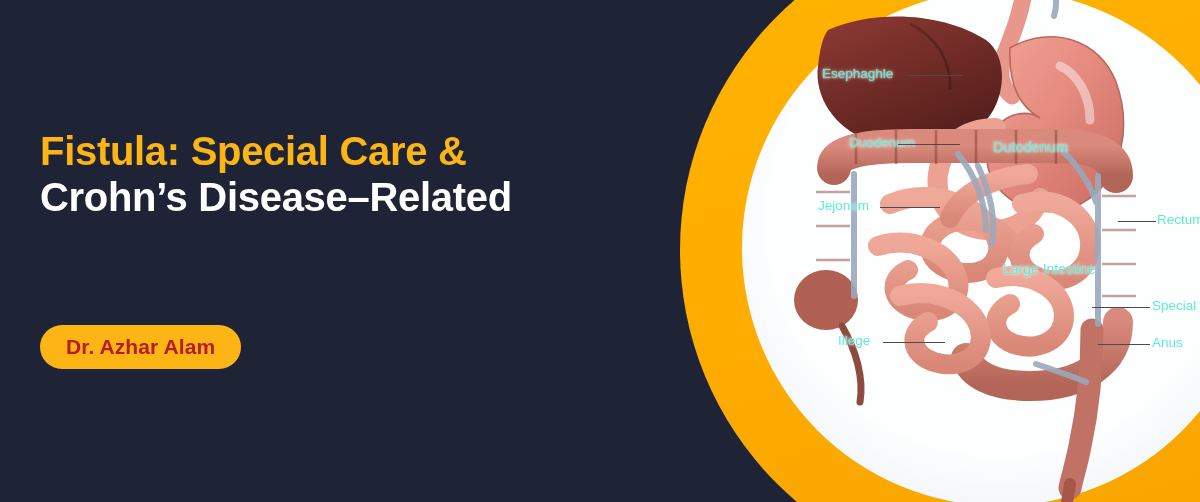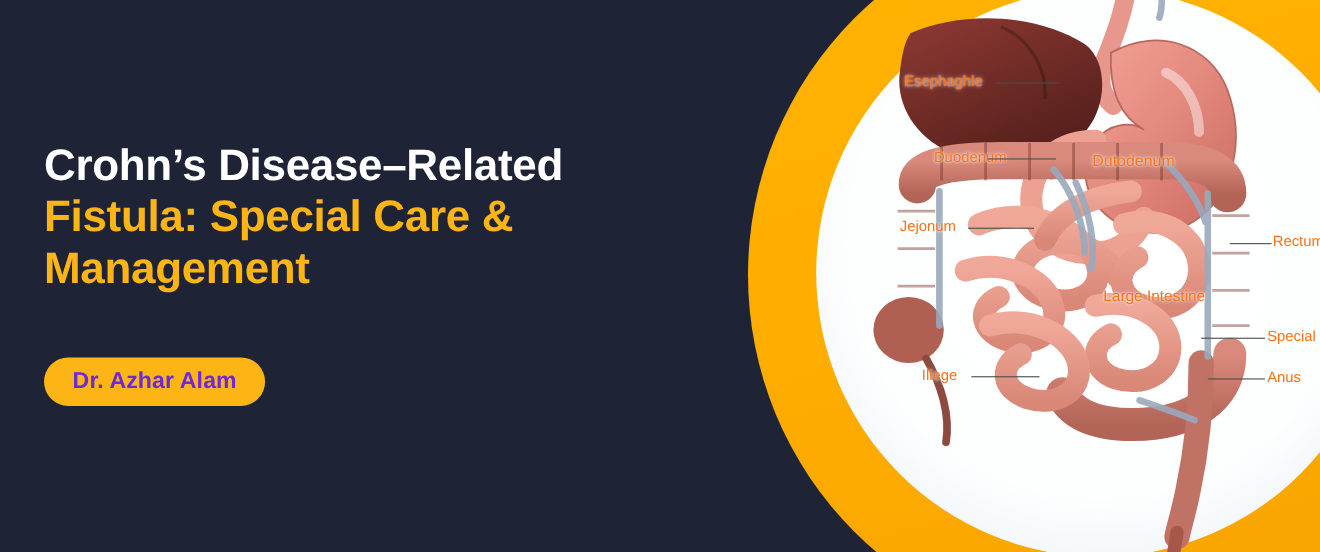--- a/index.html
+++ b/index.html
@@ -52,32 +52,32 @@
   #author-badge {
     position: absolute;
     left: 40px;
     top: 325px;
     display: inline-flex;
     align-items: center;
     justify-content: center;
     height: 44px;
     padding: 0 26px;
     background: #fdb515;
-    color: #6d28d9;
+    color: #b91c1c;
     border-radius: 24px;
     font-size: 21px;
     font-weight: bold;
     letter-spacing: 0.1px;
     z-index: 7;
   }
 
   
   .anno {
     position: absolute;
-    color: #f97316;
+    color: #5eead4;
     font-size: 13.5px;
     font-family: "Liberation Sans", sans-serif;
     white-space: nowrap;
     z-index: 8;
     text-shadow: 0 0 2px rgba(255,255,255,0.85), 0 0 4px rgba(255,255,255,0.6);
   }
   .leader {
     position: absolute;
     height: 1px;
     background: #4b4b4b;
@@ -235,20 +235,19 @@
     <div class="leader" style="left:1092px; top:307px; width:58px;"></div>
 
     <div class="anno" style="left:1152px; top:335px;">Anus</div>
     <div class="leader" style="left:1098px; top:344px; width:52px;"></div>
 
     <div class="anno" style="left:838px; top:333px;">Illege</div>
     <div class="leader" style="left:883px; top:342px; width:62px;"></div>
   </div>
 
   <div id="text-block">
+    <div class="title-line title-orange">Fistula: Special Care &amp;</div>
     <div class="title-line title-white">Crohn’s Disease–Related</div>
-    <div class="title-line title-orange">Fistula: Special Care &amp;</div>
-    <div class="title-line title-orange">Management</div>
   </div>
 
   <div id="author-badge">Dr. Azhar Alam</div>
 
 </div>
 
 </body></html>

